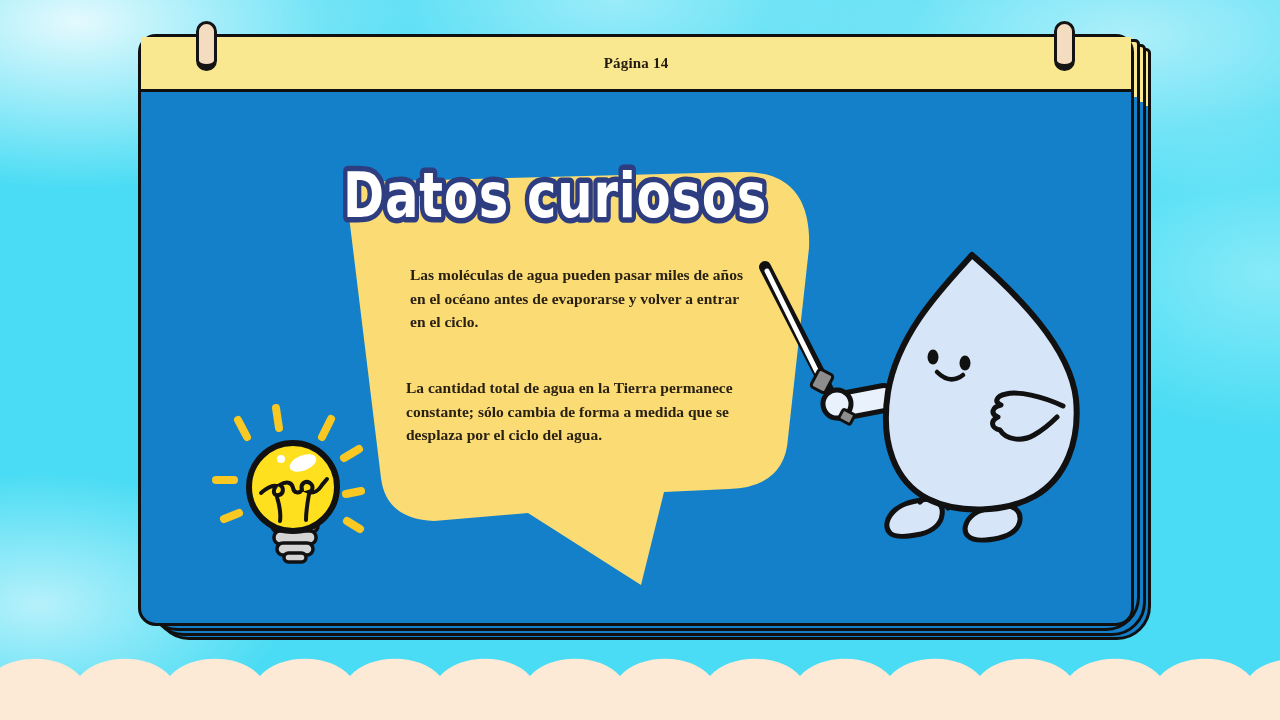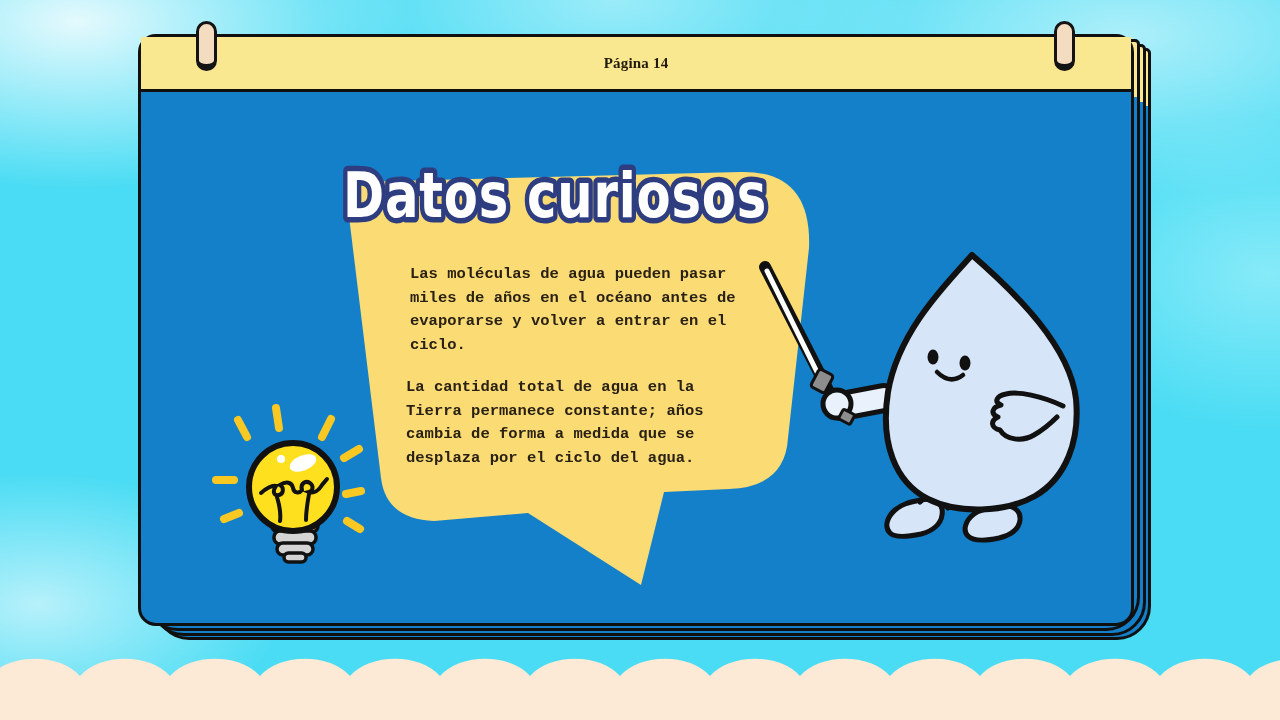--- a/index.html
+++ b/index.html
@@ -50,21 +50,21 @@
   
   .art{position:absolute;inset:0;z-index:5;}
   .title-text{
     font-family:"DejaVu Sans",sans-serif;font-weight:bold;font-size:62px;
     paint-order:stroke;stroke:#2e3d80;stroke-width:11px;stroke-linejoin:round;
     fill:#ffffff;letter-spacing:1px;
   }
   
   .fact{
     position:absolute;z-index:6;
-    font-family:Liberation Mono, monospace;font-weight:bold;
+    font-family:Liberation Serif, serif;font-weight:bold;
     font-size:15.5px;line-height:1.53;color:#2a2115;
   }
   .fact-1{left:410px;top:263px;width:340px;}
   .fact-2{left:406px;top:376px;width:348px;}
 </style>
 </head>
 <body>
 
 <div class="sky"></div>
 
@@ -155,13 +155,13 @@
       <ellipse cx="933" cy="357" rx="5.5" ry="7.5" fill="#111"></ellipse>
       <ellipse cx="965" cy="363" rx="5.5" ry="7.5" fill="#111"></ellipse>
       <path d="M 937 372 Q 950 385 963 375" fill="none" stroke="#111" stroke-width="4.5" stroke-linecap="round"></path>
     </g>
 
     <path d="M 1063 406 C 1042 396 1018 391 1006 394 C 996 396 994 402 1001 405 C 992 407 990 414 998 417 C 990 421 991 428 1000 430 C 1006 440 1022 442 1034 435 C 1043 430 1051 423 1057 417" fill="#d6e5f7" stroke="#111" stroke-width="5" stroke-linecap="round" stroke-linejoin="round"></path>
   </g>
 </svg>
 
 <div class="fact fact-1">Las moléculas de agua pueden pasar miles de años en el océano antes de evaporarse y volver a entrar en el ciclo.</div>
-<div class="fact fact-2">La cantidad total de agua en la Tierra permanece constante; años cambia de forma a medida que se desplaza por el ciclo del agua.</div>
+<div class="fact fact-2">La cantidad total de agua en la Tierra permanece constante; sólo cambia de forma a medida que se desplaza por el ciclo del agua.</div>
 
 </body></html>

